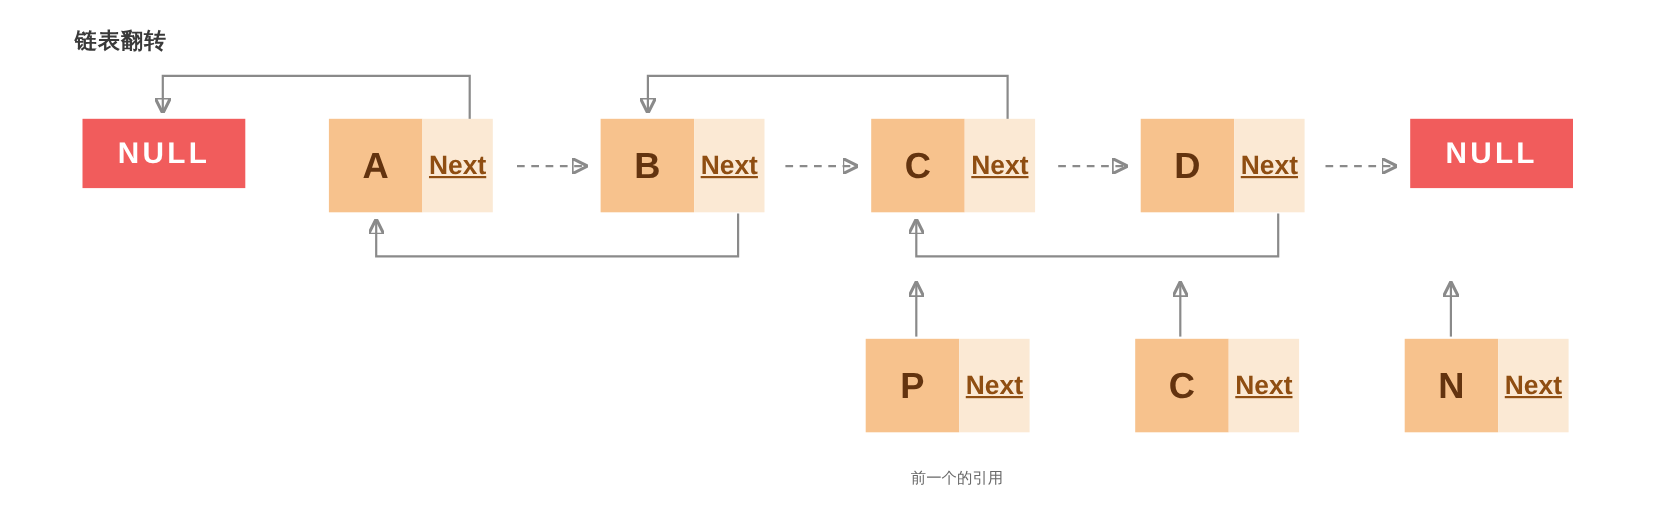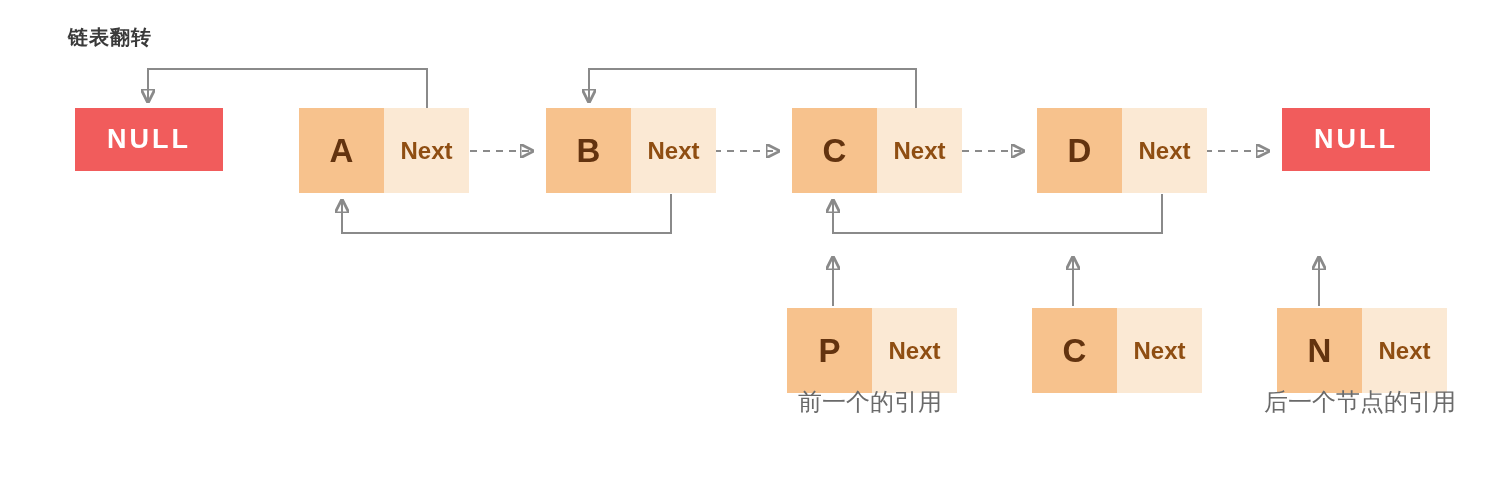--- a/index.html
+++ b/index.html
@@ -31,27 +31,27 @@
   }
   .node .cell{
     display:flex;align-items:center;justify-content:center;
     height:100%;
   }
   .cell.value{
     width:85px;background:var(--c-cell-left);
     font-size:33px;font-weight:bold;color:var(--c-letter);
   }
   .cell.next{
-    width:85px;background:var(--c-cell-right);
-    font-size:24px;font-weight:bold;color:var(--c-next);
+    width:64px;background:var(--c-cell-right);
+    font-size:24px;font-weight:bold;color:var(--c-next);text-decoration:underline;
   }
   .caption{
-    position:absolute;top:386px;width:250px;
+    position:absolute;top:426px;width:250px;
     text-align:center;
-    font-size:24px;color:var(--c-caption);
+    font-size:14px;color:var(--c-caption);
   }
   .watermark{
     position:absolute;right:8px;top:442px;
     font-size:17px;color:var(--c-watermark);
     letter-spacing:1px;
   }
 </style>
 </head>
 <body>
 
@@ -149,16 +149,15 @@
   <div class="node" style="left:1277px;top:308px">
     <div class="cell value">
       <span>N</span>
     </div>
     <div class="cell next">
       <span>Next</span>
     </div>
   </div>
 
   <div class="caption" style="left:745px">前一个的引用</div>
-  <div class="caption" style="left:1235px">后一个节点的引用</div>
 
 
 </div>
 
 </body></html>

